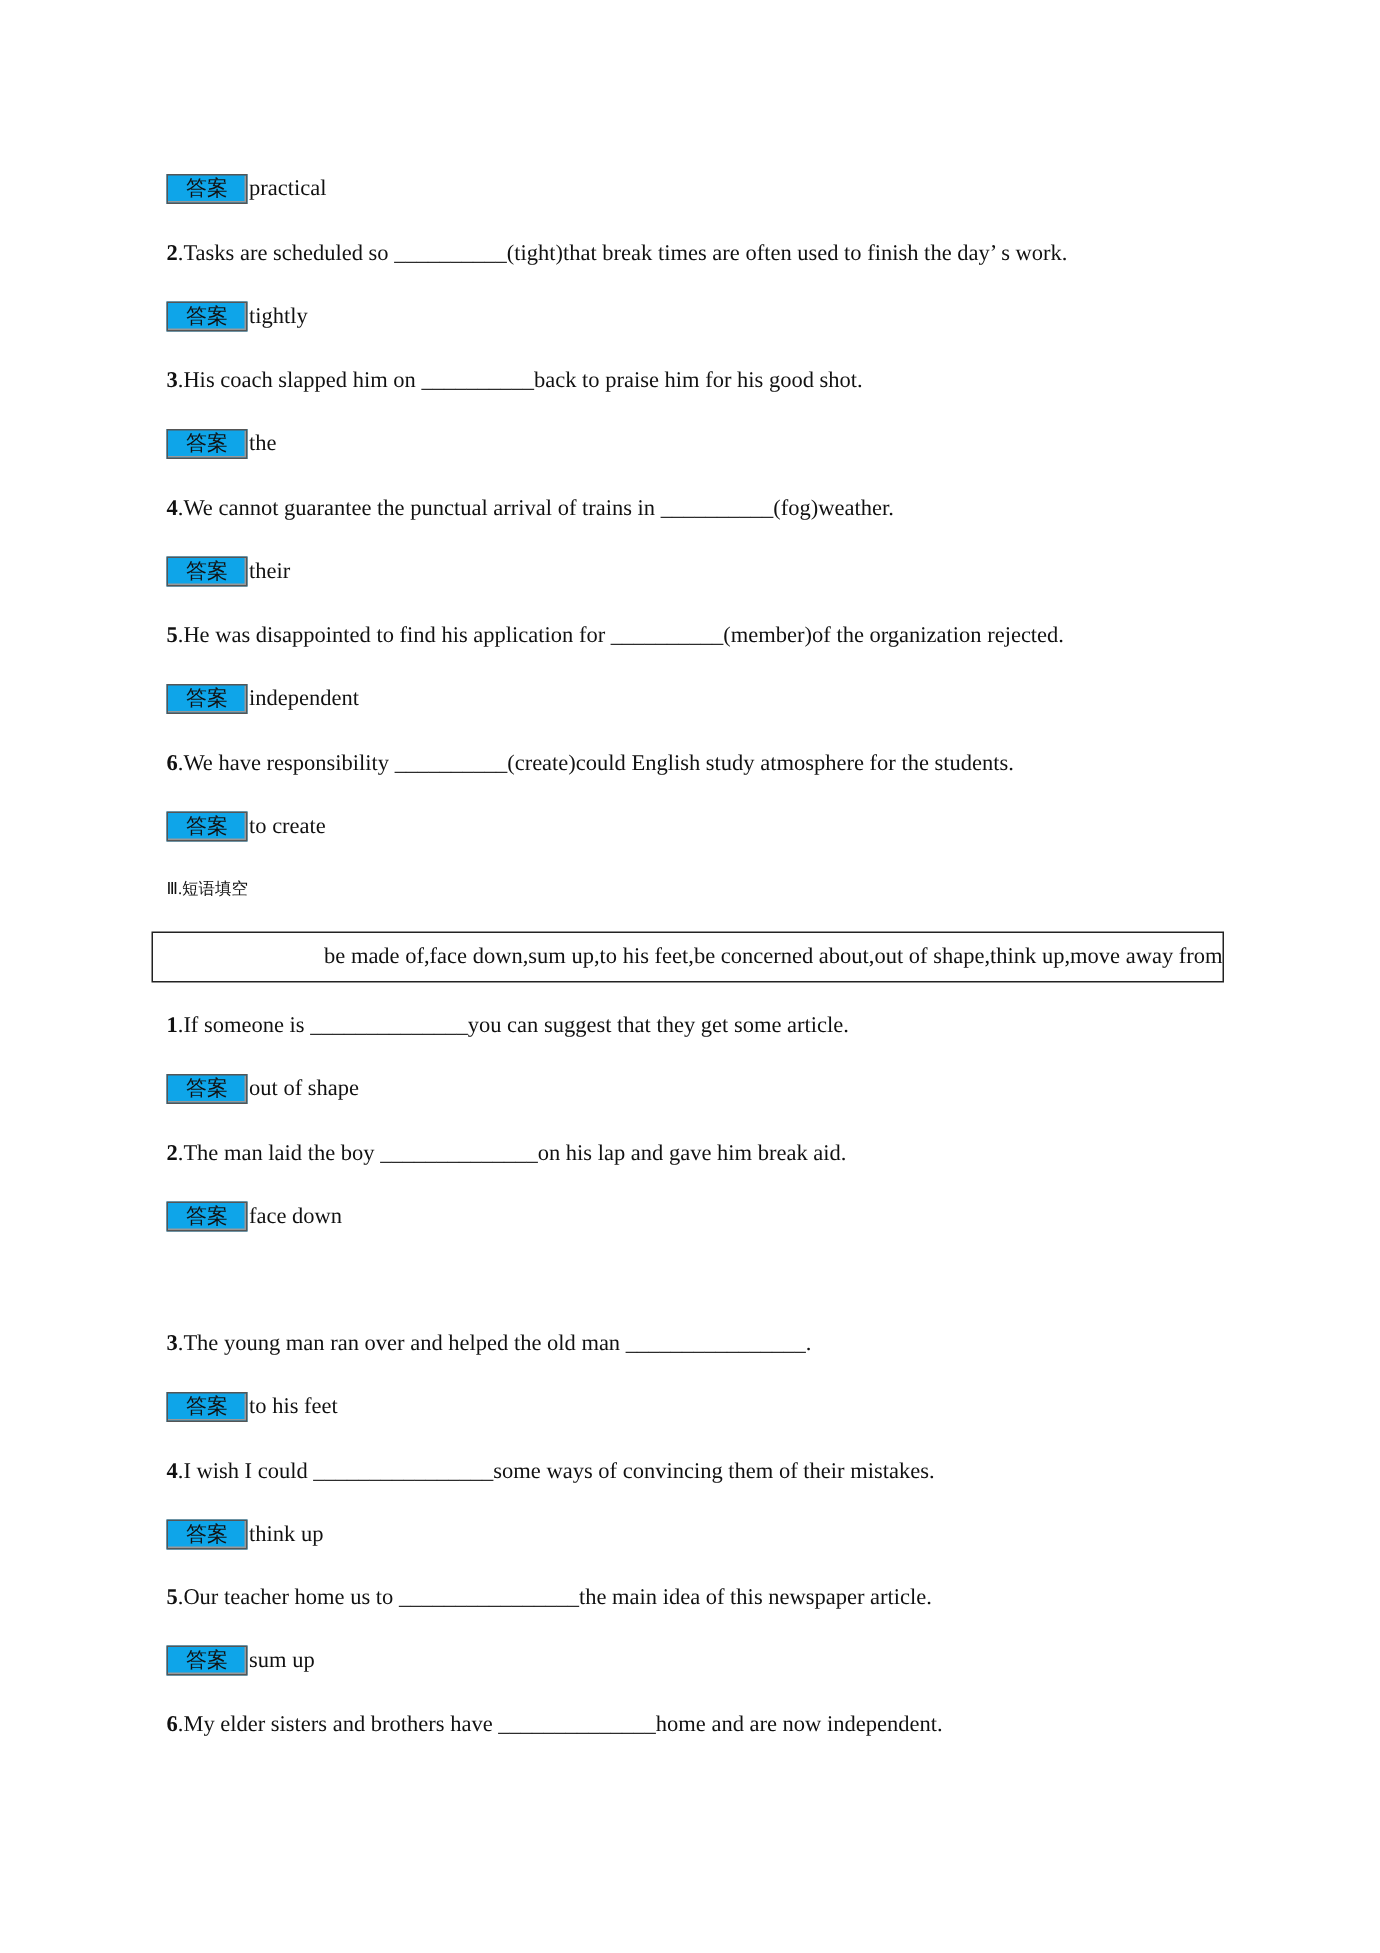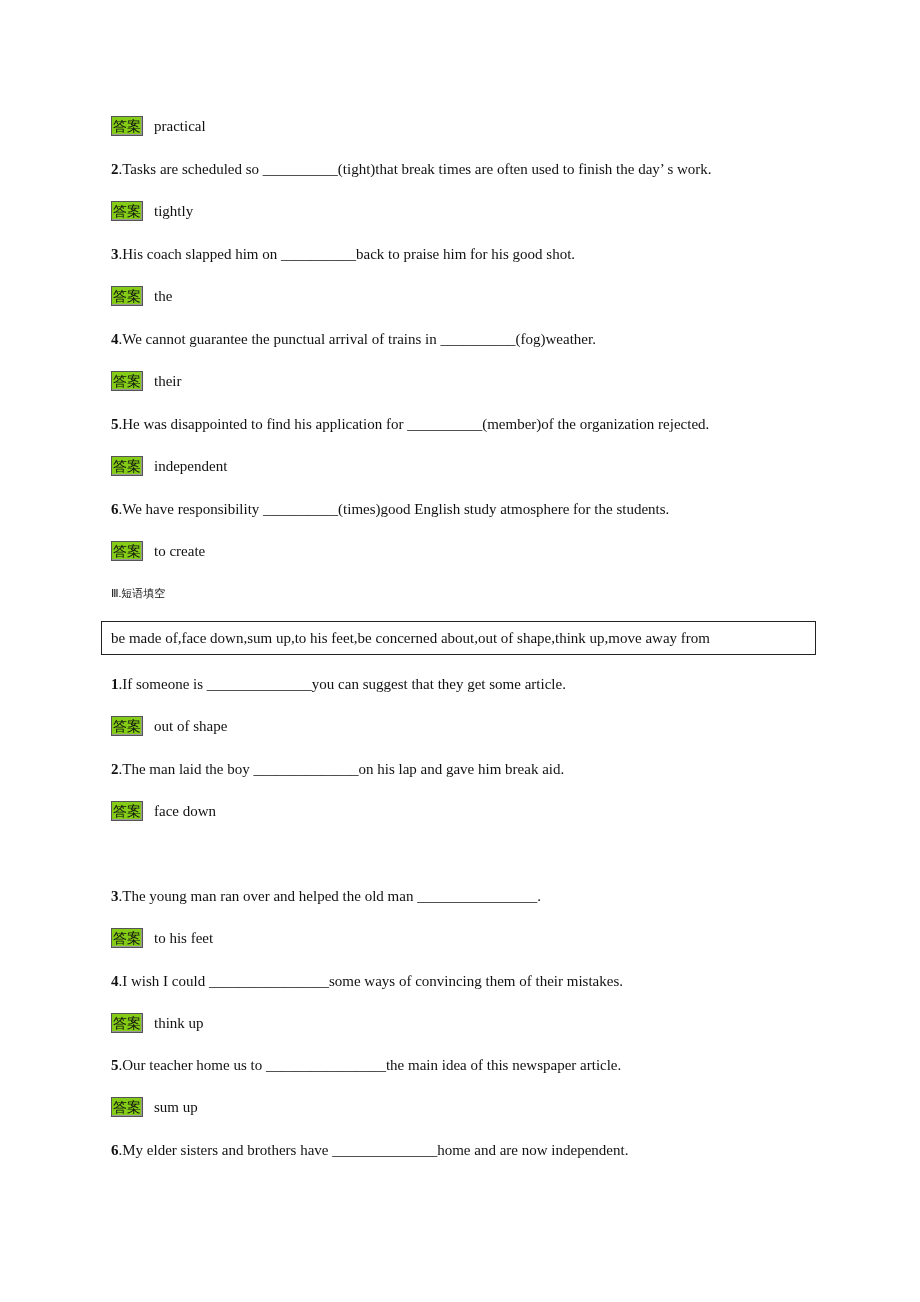--- a/index.html
+++ b/index.html
@@ -10,40 +10,40 @@
     }
     .line {
       position: absolute; left: 111px;
       font-size: 15px; line-height: 20px; white-space: nowrap;
     }
     .num { font-weight: bold; }
     .ans-badge {
       display: inline-block;
       font-family: "DejaVu Sans", sans-serif;
       font-size: 14px; line-height: 18px;
-      padding: 0 1px;
-      background: #84cc16;
+      padding: 0 12px;
+      background: #0ea5e9;
       border: 1px solid #555;
       box-shadow: inset -1px -1px 0 #999;
       vertical-align: baseline;
-      margin-right: 11px;
+      margin-right: 1px;
     }
     .section-title {
       position: absolute; left: 111px; top: 582px;
       font-size: 11px; line-height: 22px;
       font-family: "DejaVu Sans", sans-serif;
     }
     .section-title .roman { font-family: "Liberation Serif", serif; }
     .phrase-box {
       position: absolute; left: 101px; top: 621px;
       width: 715px; height: 34px;
       border: 1.5px solid #222;
       box-sizing: border-box;
       font-size: 15px; line-height: 32px;
-      padding-left: 9px; white-space: nowrap;
+      padding-left: 9px; white-space: nowrap; text-align: right;
     }
   </style>
 </head>
 <body>
 
 <div id="doc">
 
   <div class="line" style="top:116px">
     <span class="ans-badge">答案</span><span>practical</span>
   </div>
@@ -70,21 +70,21 @@
   </div>
 
   <div class="line" style="top:414px">
     <span class="num">5</span><span>.He was disappointed to find his application for </span><span>__________</span><span>(member)of the organization rejected.</span>
   </div>
   <div class="line" style="top:456px">
     <span class="ans-badge">答案</span><span>independent</span>
   </div>
 
   <div class="line" style="top:499px">
-    <span class="num">6</span><span>.We have responsibility </span><span>__________</span><span>(times)good English study atmosphere for the students.</span>
+    <span class="num">6</span><span>.We have responsibility </span><span>__________</span><span>(create)could English study atmosphere for the students.</span>
   </div>
   <div class="line" style="top:541px">
     <span class="ans-badge">答案</span><span>to create</span>
   </div>
 
   <div class="section-title">
     <span class="roman">Ⅲ.</span><span>短语填空</span>
   </div>
 
   <div class="phrase-box">be made of,face down,sum up,to his feet,be concerned about,out of shape,think up,move away from</div>

